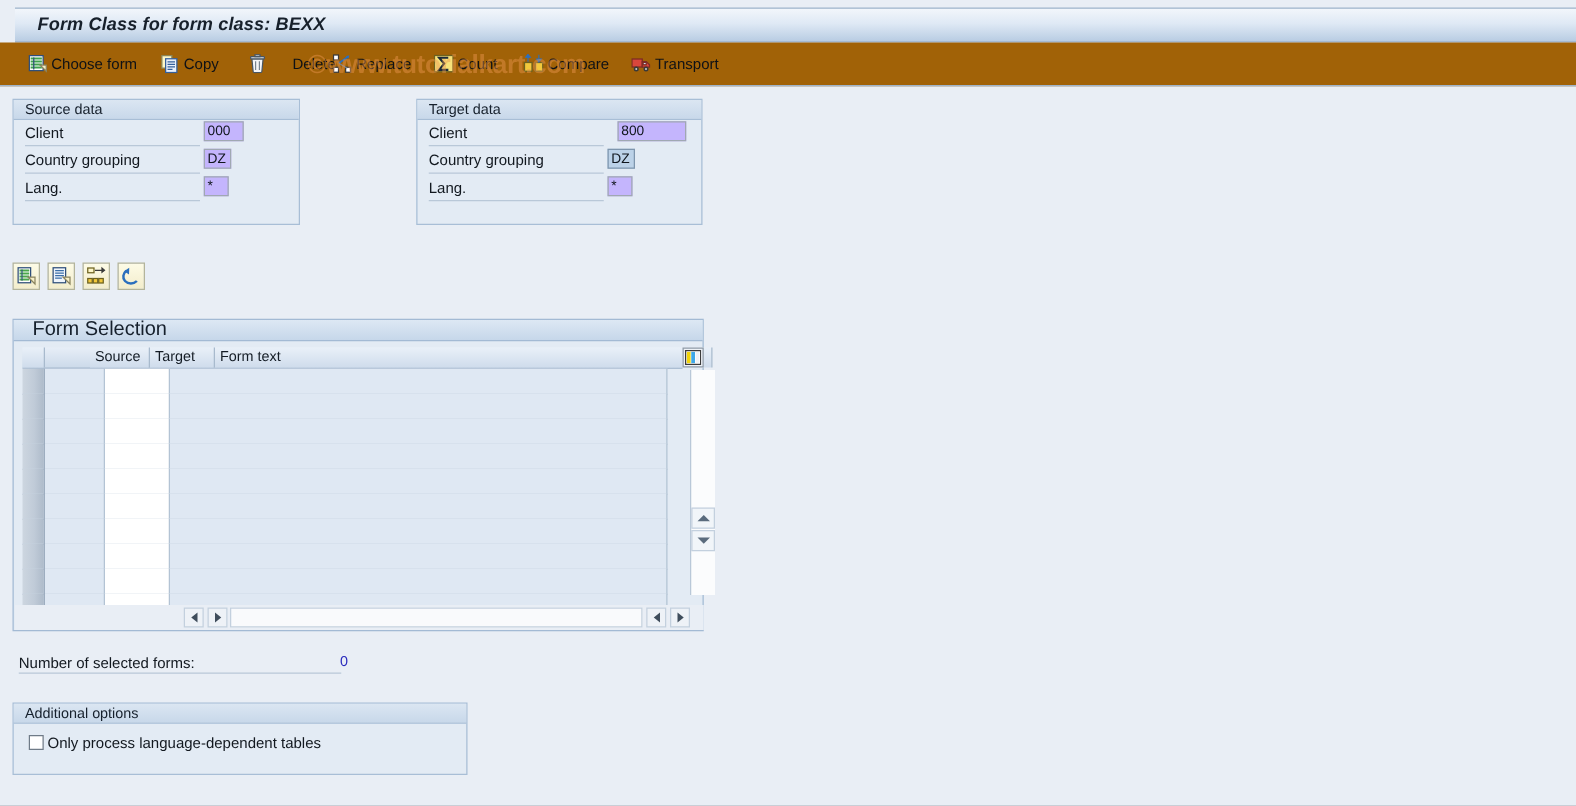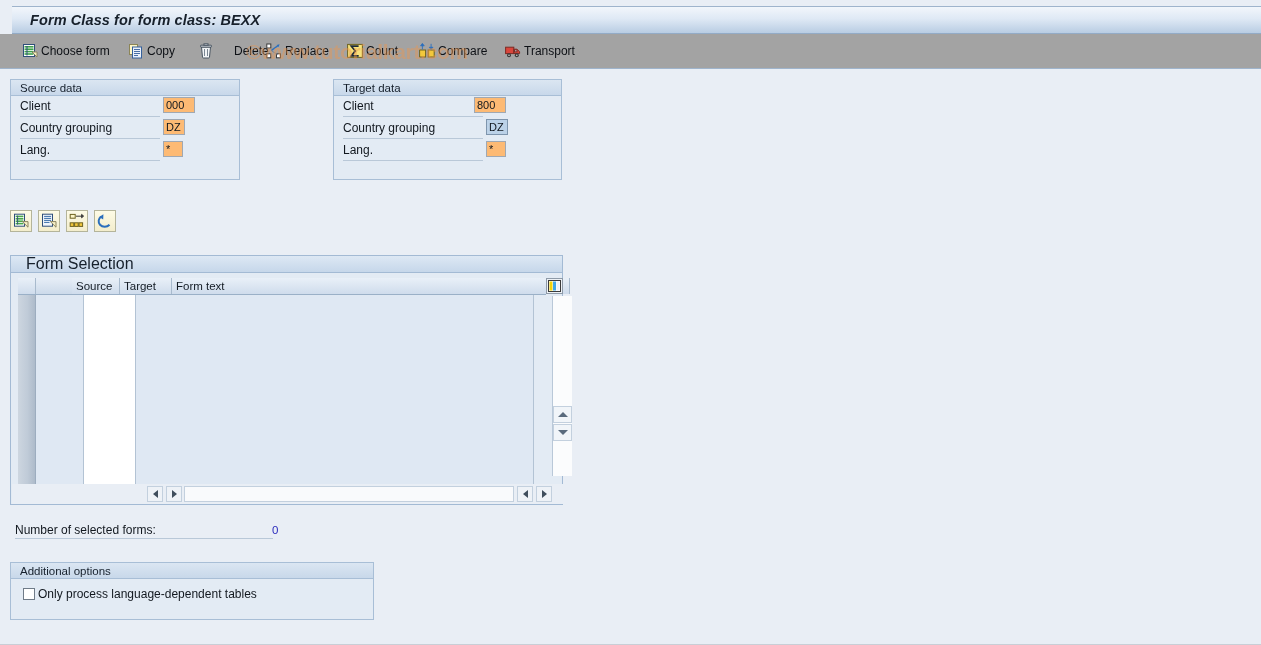--- a/index.html
+++ b/index.html
@@ -39,21 +39,21 @@
     font-style: italic;
     color: #17202b;
     letter-spacing: .1px;
   }
 
   
   .toolbar {
     position: absolute;
     left: 0; top: 34px;
     width: 1261px; height: 35px;
-    background: #a3a3a3;
+    background: #a16207;
     border-bottom: 1px solid #9fb4cc;
     box-sizing: border-box;
   }
   .tb-btn {
     position: absolute;
     top: 4px;
     height: 26px;
     display: flex;
     align-items: center;
     gap: 3px;
@@ -110,21 +110,21 @@
     position: absolute;
     left: 9px;
     bottom: 1px;
     height: 1px;
     background: #b9c8d8;
   }
   .finput {
     position: absolute;
     top: 1px;
     height: 16px;
-    background: #fdba74;
+    background: #c4b5fd;
     border: 1px solid #a0a8b2;
     box-sizing: border-box;
     font-family: "Liberation Sans", sans-serif;
     font-size: 11px;
     color: #10161d;
     line-height: 14px;
     padding: 0 2px;
     outline: none;
   }
   .finput.sel {
@@ -456,21 +456,21 @@
         </div>
       </div>
   </div>
 
   <div class="group" style="left:333px; top:79px; width:229px; height:101px;">
     <div class="group-hdr">Target data</div>
     <div id="tgt-fields" style="position:relative;">
         <div class="frow">
           <div class="flabel">Client</div>
           <div class="fline" style="width: 140px;"></div>
-          <div class="finput" style="left: 140px; width: 32px;">800</div>
+          <div class="finput" style="left: 160px; width: 55px;">800</div>
         </div>
         <div class="frow">
           <div class="flabel">Country grouping</div>
           <div class="fline" style="width: 140px;"></div>
           <div class="finput sel" style="left: 152px; width: 22px;">DZ</div>
         </div>
         <div class="frow">
           <div class="flabel">Lang.</div>
           <div class="fline" style="width: 140px;"></div>
           <div class="finput" style="left: 152px; width: 20px;">*</div>

